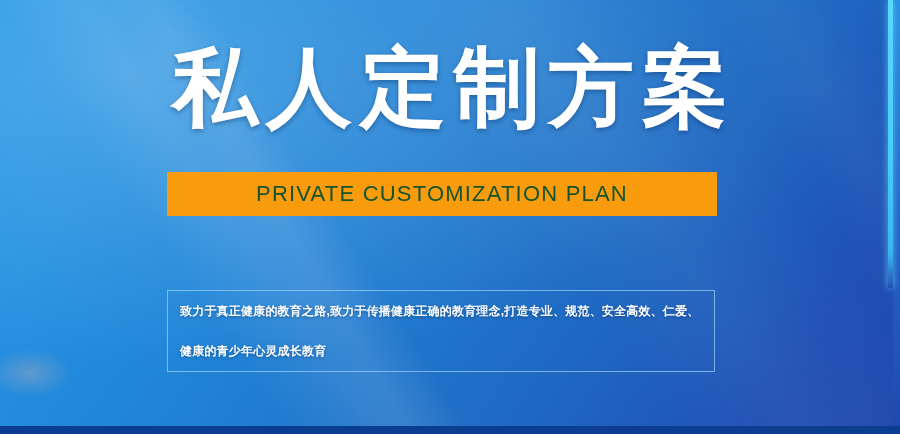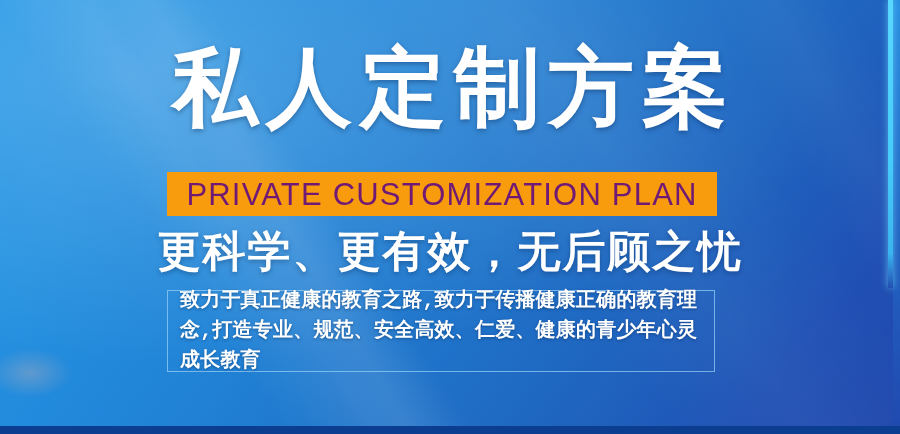--- a/index.html
+++ b/index.html
@@ -122,22 +122,22 @@
     left: 167px;
     top: 172px;
     width: 550px;
     height: 44px;
     background: #f89c0e;
     display: flex;
     align-items: center;
     justify-content: center;
   }
   #subtitle-en {
-    color: #701a75;
-    font-size: 31px;
+    color: #14532d;
+    font-size: 22px;
     line-height: 1;
     font-weight: normal;
     letter-spacing: 1.2px;
     white-space: nowrap;
   }
 
   #tagline-cn {
     position: absolute;
     left: 0;
     right: 0;
@@ -158,27 +158,26 @@
     top: 290px;
     width: 548px;
     height: 82px;
     border: 1px solid rgba(150,205,245,0.75);
     box-sizing: border-box;
     display: flex;
     align-items: center;
   }
   #desc-text {
     color: #ffffff;
-    font-size: 20px;
-    line-height: 30px;
+    font-size: 12px;
+    line-height: 40px;
     padding: 0 12px;
     letter-spacing: 0.2px;
     text-shadow: 0 1px 3px rgba(0,30,70,0.45);
     font-weight: bold;
-    font-family: Liberation Mono, monospace;
   }
 </style>
 </head>
 <body>
 
 <div id="banner">
 
   <div class="ray r1"></div>
   <div class="ray r2"></div>
   <div class="ray r3"></div>
@@ -189,20 +188,19 @@
   <div id="warm-smudge"></div>
 
   <div id="content">
 
     <div id="headline-cn">私人定制方案</div>
 
     <div id="subtitle-band">
       <span id="subtitle-en">PRIVATE CUSTOMIZATION PLAN</span>
     </div>
 
-    <div id="tagline-cn">更科学、更有效，无后顾之忧</div>
 
     <div id="desc-box">
       <div id="desc-text">致力于真正健康的教育之路,致力于传播健康正确的教育理念,打造专业、规范、安全高效、仁爱、健康的青少年心灵成长教育</div>
     </div>
 
   </div>
 </div>
 
 </body></html>

